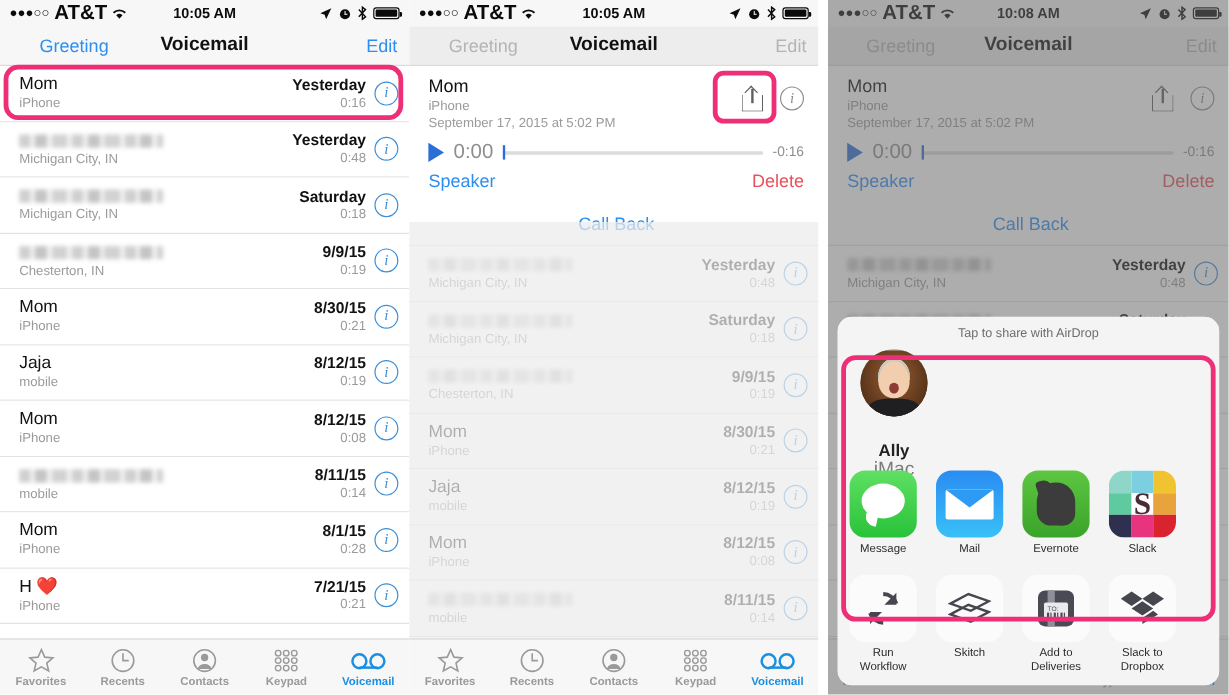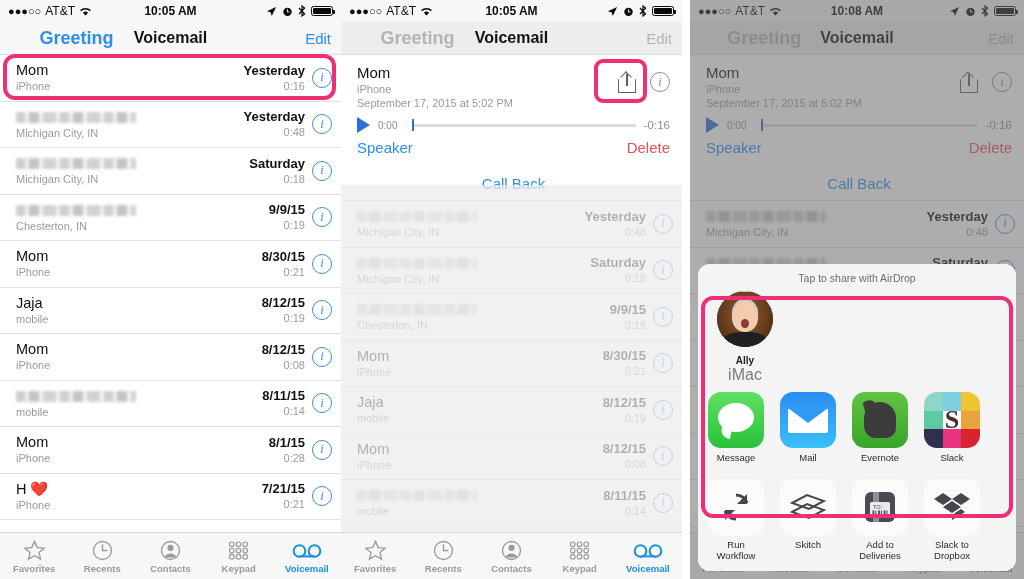--- a/index.html
+++ b/index.html
@@ -12,33 +12,33 @@
   #panel2 { left:341px; width:341px; }
   #panel3 { left:690px; width:334px; }
 
   
   .statusbar { height:22px; display:flex; align-items:center; padding:0 8px;
                font-size:11.5px; font-weight:bold; color:#0b0b0b; background:#f7f7f7; }
   .sb-left { display:flex; align-items:center; gap:4px; width:34%; }
   .sb-mid  { width:32%; text-align:center; font-size:12px; font-weight:bold; }
   .sb-right{ width:34%; display:flex; align-items:center; justify-content:flex-end; gap:5px; }
   .dots { letter-spacing:0px; font-size:11px; line-height:11px; }
-  .carrier { font-size:12px; font-weight:normal;text-align:right; }
+  .carrier { font-size:17px; font-weight:bold;text-align:right; }
   .wifi, .loc, .alarm, .bt { display:inline-block; }
   .batt { width:22px; height:10px; border:1.2px solid #0b0b0b; border-radius:2.5px;
           position:relative; }
   .batt::after{ content:""; position:absolute; right:-3.4px; top:2.6px; width:2px; height:4px;
                 background:#0b0b0b; border-radius:0 1px 1px 0; }
   .batt i { position:absolute; left:1px; top:1px; bottom:1px; width:88%; background:#0b0b0b;
             border-radius:1px; display:block; }
 
   
   .navbar { height:33px; background:#f7f7f7; display:flex; align-items:center;
             padding:0 10px; border-bottom:1px solid #dcdcdc; }
-  .nav-left  { flex:1; font-size:18px; color:#2b8ef0; text-align:right;font-weight:bold; }
+  .nav-left  { flex:1; font-size:15px; color:#2b8ef0; text-align:center; }
   .nav-title { flex:1.1; font-size:16px; font-weight:bold; color:#111; text-align:center; }
   .nav-right { flex:1; font-size:15px; color:#2b8ef0; text-align:right; }
 
   
   .vmlist { background:#fff; }
   .vmrow { display:flex; align-items:center; height:46.5px; padding:0 9px 0 16px;
            border-bottom:1px solid #e2e2e2; background:#fff; }
   .vm-main { flex:1; min-width:0; }
   .vm-name { font-size:14.5px; color:#111; line-height:17px; white-space:nowrap; }
   .vm-sub  { font-size:11px; color:#9b9b9b; line-height:14px; }
@@ -69,21 +69,21 @@
   .share-ic .stem{ position:absolute; left:8px; top:3px; width:1.6px; height:12px;
                    background:#5f5f5f; }
   .share-ic .arr { position:absolute; left:4.2px; top:2.3px; width:8px; height:8px;
                    border-left:1.5px solid #5f5f5f; border-top:1.5px solid #5f5f5f;
                    transform:rotate(45deg); }
   .info-btn.grey { border-color:#8e8e8e; color:#8e8e8e; }
 
   .player { display:flex; align-items:center; gap:8px; padding:7px 0 2px 0; }
   .play-tri { width:0;height:0;border-left:13px solid #2b6fd6;
               border-top:8px solid transparent;border-bottom:8px solid transparent; }
-  .p-time { font-size:10px; color:#8e8e8e; min-width:26px; }
+  .p-time { font-size:17px; color:#8e8e8e; min-width:26px; }
   .p-track { flex:1; height:3px; background:#dcdcdc; border-radius:2px; position:relative; }
   .p-track .knob { position:absolute; left:0; top:-4.5px; width:2px; height:12px;
                    background:#2b6fd6; }
   .p-rem { font-size:11.5px; color:#8e8e8e; }
   .act-row { display:flex; padding:4px 0 8px 0; }
   .act-row div { flex:1; font-size:15px; color:#2b8ef0; }
   .act-row .mid { text-align:center;margin-top:36px; }
   .act-row .right { text-align:right; color:#e8505b; }
 
   
@@ -119,21 +119,21 @@
                     background:linear-gradient(180deg,#cfd6cc,#b9bdb2); }
   .ad-avatar .hair{ position:absolute; left:-6%; top:2%; width:112%; height:104%;
                     background:radial-gradient(ellipse at 50% 38%, transparent 0 30%,
                       #7a4a27 31%, #5c361b 62%, #3a2413 100%); }
   .ad-avatar .face{ position:absolute; left:27%; top:18%; width:46%; height:56%;
                     border-radius:50%/56% 56% 44% 44%; background:#f2cdae; }
   .ad-avatar .mouth{position:absolute; left:43%; top:50%; width:14%; height:16%;
                     border-radius:50%; background:#8c3b35; }
   .ad-avatar .body{ position:absolute; left:12%; bottom:-8%; width:76%; height:34%;
                     border-radius:40% 40% 0 0; background:#1f1f22; }
-  .ad-name { font-size:10px; font-weight:bold; color:#222; margin-top:8px; }
+  .ad-name { font-size:14px; font-weight:bold; color:#222; margin-top:20px; }
   .ad-dev  { font-size:16px; color:#7b7b7b; }
 
   .approw { display:flex; background:#f4f4f4; padding:10px 0 6px 10px; gap:16px;
             overflow:hidden; }
   .appitem { width:56px; flex:0 0 auto; text-align:center; }
   .appicon { width:56px; height:56px; border-radius:13px; overflow:hidden;
              position:relative; }
   .applabel{ font-size:9.5px; color:#2b2b2b; margin-top:4px; line-height:11px; }
 
   .ic-msg { background:linear-gradient(180deg,#5fe063,#29c23a); }

